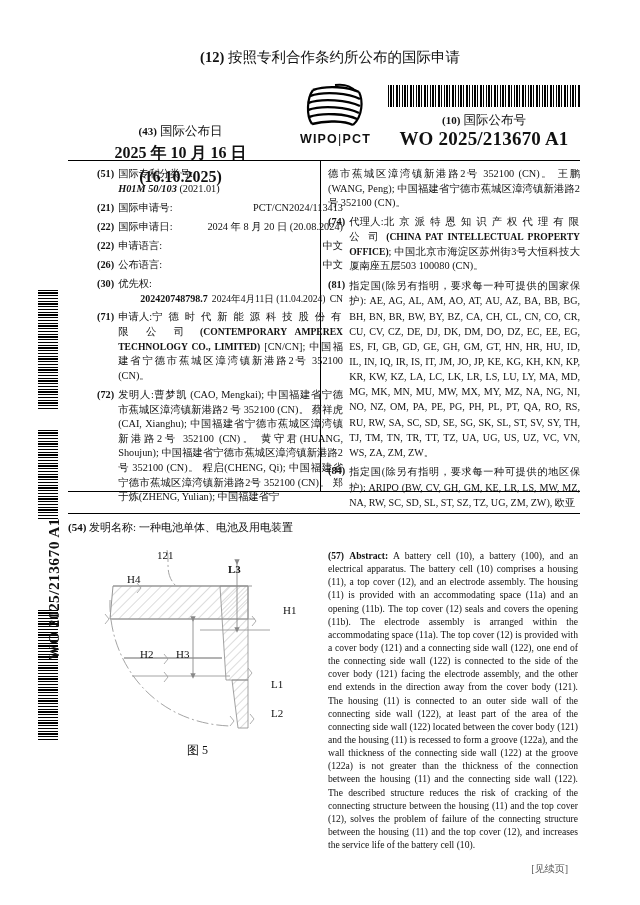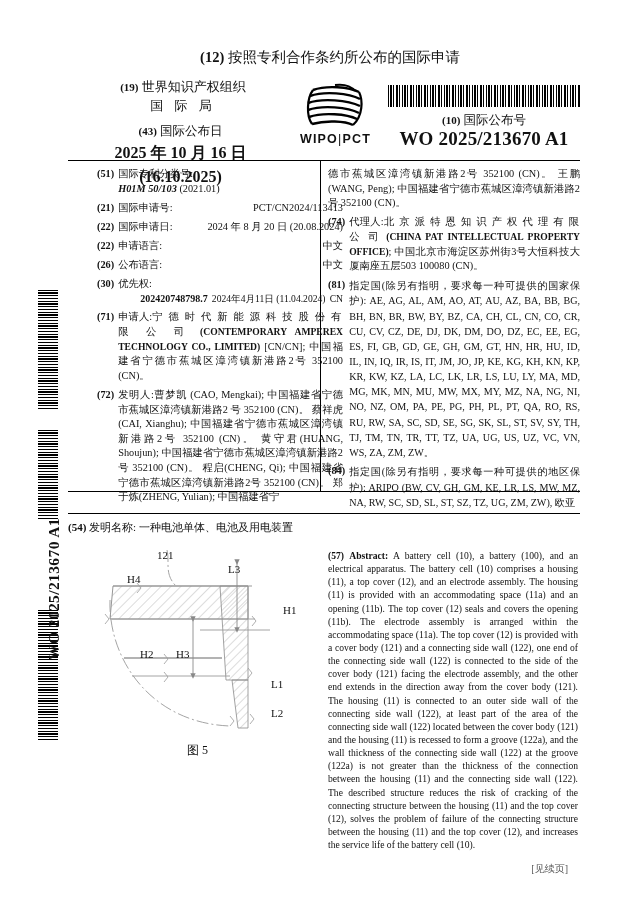--- a/index.html
+++ b/index.html
@@ -274,25 +274,20 @@
     <div class="spine-barcode b3"></div>
     <div class="spine-barcode"></div>
     <div class="spine-text">WO 2025/213670 A1</div>
   </div>
 
   <div class="hdr-12">
     <span class="num">(12)</span>
     <span>按照专利合作条约所公布的国际申请</span>
   </div>
 
-  <div class="hdr-19">
-    <span class="num">(19)</span>
-    <span>世界知识产权组织</span>
-    <div class="bureau">国 际 局</div>
-  </div>
 
   <div class="hdr-43">
     <div>
       <span class="num">(43)</span>
       <span>国际公布日</span>
     </div>
     <div class="date">2025 年 10 月 16 日 (16.10.2025)</div>
   </div>
 
   <div class="wipo">
@@ -480,21 +475,21 @@
       <path d="M84 106 l4 5 l-4 5" fill="none" stroke="#9a9a9a" stroke-width="0.8"></path>
       <path d="M84 124 l4 5 l-4 5" fill="none" stroke="#9a9a9a" stroke-width="0.8"></path>
       <path d="M168 120 l4 5 l-4 5" fill="none" stroke="#9a9a9a" stroke-width="0.8"></path>
       <path d="M150 168 l4 5 l-4 5" fill="none" stroke="#9a9a9a" stroke-width="0.8"></path>
       <path d="M170 166 l4 5 l-4 5" fill="none" stroke="#9a9a9a" stroke-width="0.8"></path>
     </svg>
   </div>
 
   <div class="fig-label" style="left:157px; top:549px;">121</div>
   <div class="fig-label" style="left:127px; top:573px;">H4</div>
-  <div class="fig-label" style="left:228px; top:563px;">L3</div>
+  <div class="fig-label" style="left:228px; top:563px;font-weight:bold;">L3</div>
   <div class="fig-label" style="left:283px; top:604px;">H1</div>
   <div class="fig-label" style="left:140px; top:648px;">H2</div>
   <div class="fig-label" style="left:176px; top:648px;">H3</div>
   <div class="fig-label" style="left:271px; top:678px;">L1</div>
   <div class="fig-label" style="left:271px; top:707px;">L2</div>
 
   <div class="fig-caption">图 5</div>
 
   <div class="abstract">
     <span class="code">(57)</span>

